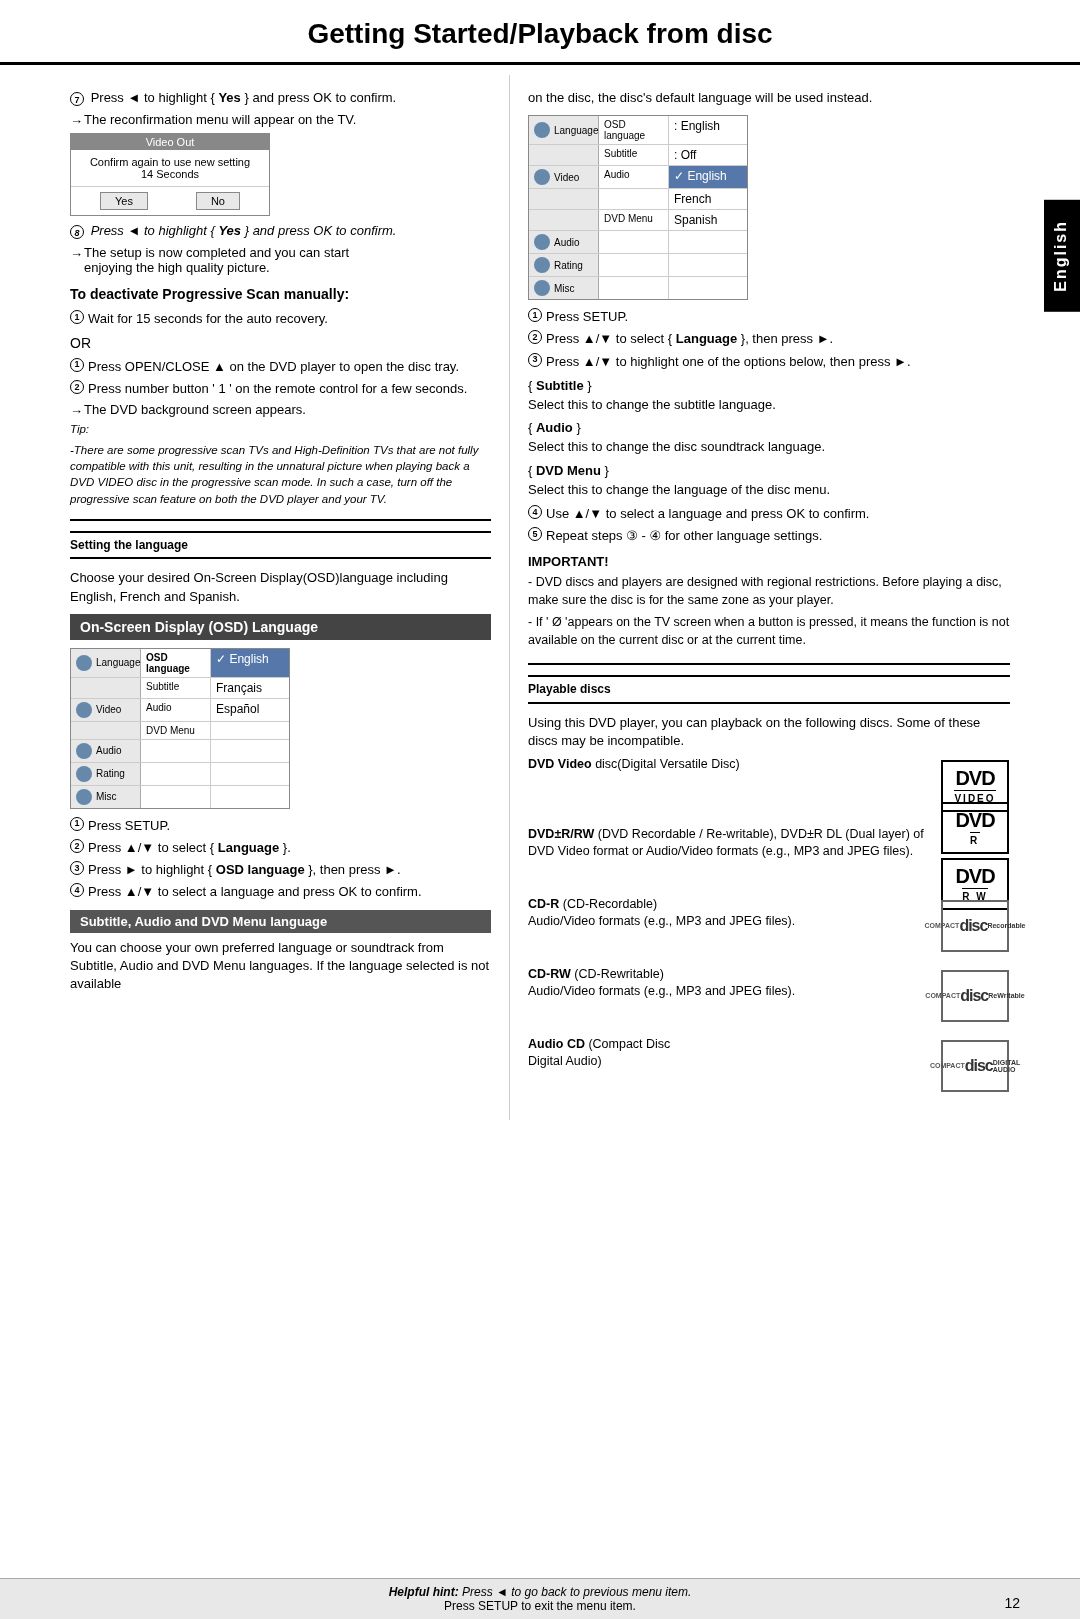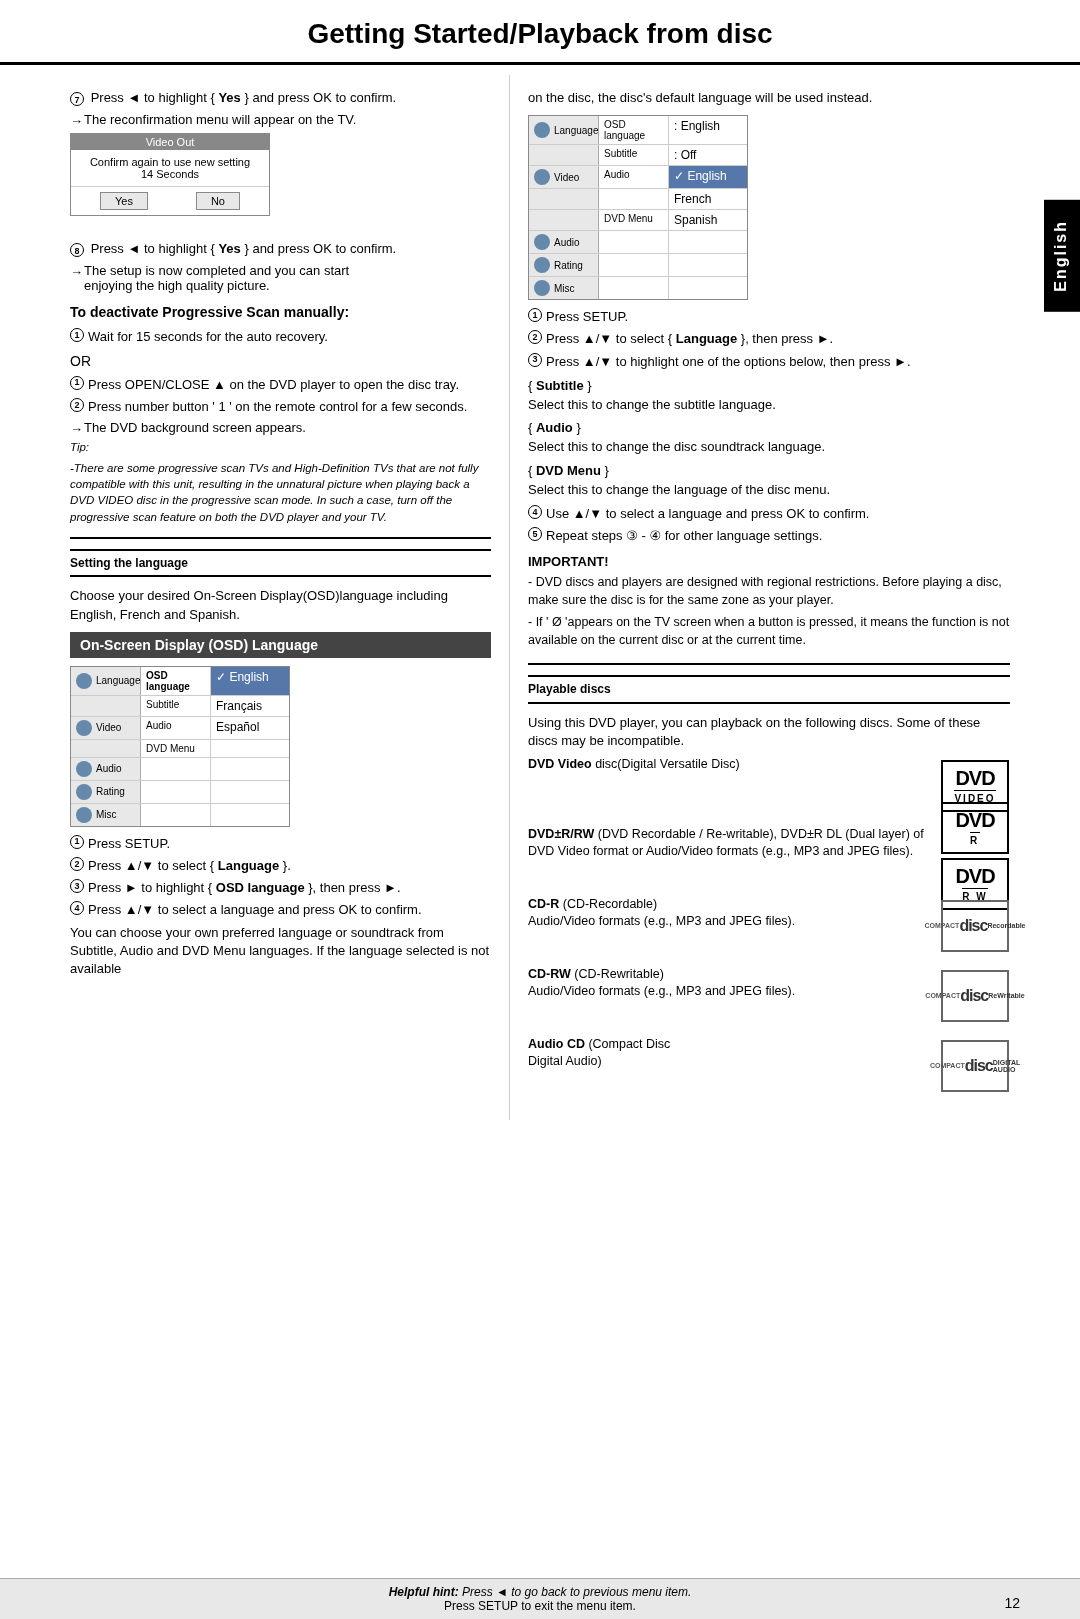--- a/index.html
+++ b/index.html
@@ -255,21 +255,21 @@
 
     <div class="video-out-box">
       <div class="video-out-title">Video Out</div>
       <div class="video-out-body">Confirm again to use new setting<br>14 Seconds</div>
       <div class="video-out-buttons">
         <div class="vo-btn">Yes</div>
         <div class="vo-btn">No</div>
       </div>
     </div>
 
-    <p style="margin-top:24px;">
+    <p style="margin-top:6px;font-style:italic;">
       <span style="position:relative;display:inline-block;width:14px;height:14px;border:1px solid #000;border-radius:50%;font-size:9px;font-weight:bold;text-align:center;line-height:14px;margin-right:3px;vertical-align:middle;">8</span>
       <span>Press ◄ to highlight {</span> <strong>Yes</strong> <span>} and press OK to confirm.</span>
     </p>
     <div class="arrow-item">
       <span>The setup is now completed and you can start</span><br>
       <span>enjoying the high quality picture.</span>
     </div>
 
     <p class="bold" style="margin-top:10px; font-size:14px;">To deactivate Progressive Scan manually:</p>
 
@@ -356,20 +356,21 @@
       <li style="margin-top:3px;">
         <span class="circle-num">3</span>
         Press ► to highlight { <strong>OSD language</strong> }, then press ►.
       </li>
       <li style="margin-top:3px;">
         <span class="circle-num">4</span>
         Press ▲/▼ to select a language and press OK to confirm.
       </li>
     </ol>
 
+    <div class="subsection-header">Subtitle, Audio and DVD Menu language</div>
 
     <p>You can choose your own preferred language or soundtrack from Subtitle, Audio and DVD Menu languages. If the language selected is not available</p>
 
   </div>
 
   <div class="right-col">
 
     <p>on the disc, the disc's default language will be used instead.</p>
 
     <div class="osd-menu" style="margin: 8px 0;">

